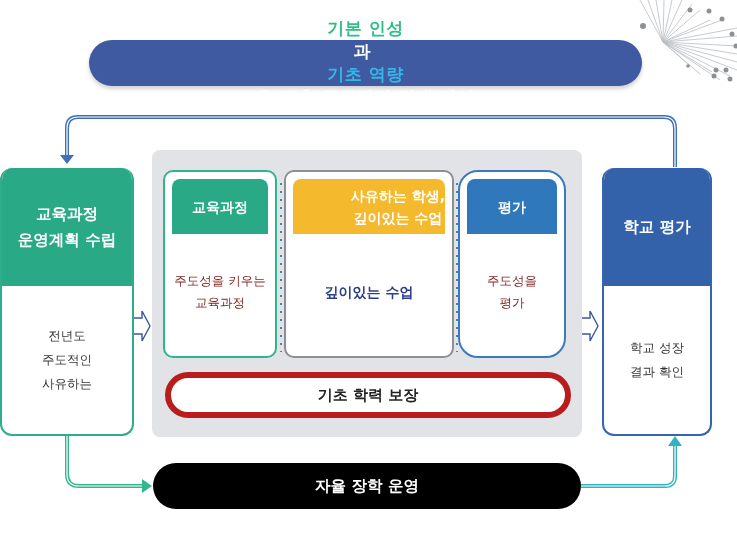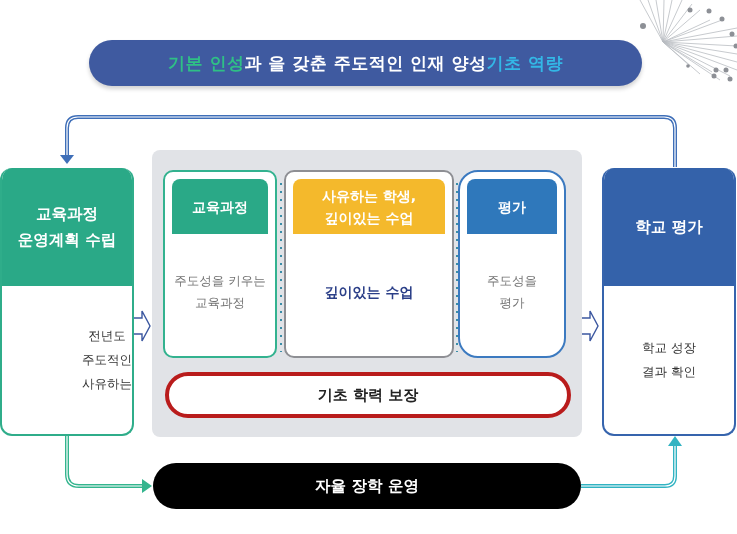--- a/index.html
+++ b/index.html
@@ -1,50 +1,50 @@
 <!DOCTYPE html>
 <html><head>
 <meta charset="utf-8">
 <style>
   html, body { margin:0; padding:0; }
   body { width:737px; height:534px; position:relative; background:#ffffff; overflow:hidden;
          font-family:"DejaVu Sans","Liberation Sans",sans-serif; }
-  .abs { position:absolute; }
+  .abs { position:absolute;flex-direction:column; }
   .banner { left:89px; top:40px; width:553px; height:46px; background:#3f5aa0; border-radius:23px;
             display:flex; align-items:center; justify-content:center; color:#fff; font-weight:bold;
             font-size:17px; letter-spacing:0.5px; box-shadow:0 3px 4px rgba(0,0,0,0.18); }
   .banner span { white-space:pre; }
   .side-card { border-radius:12px; overflow:hidden; background:#fff; box-sizing:border-box; }
   .side-head { display:flex; align-items:center; justify-content:center; text-align:center;
                color:#fff; font-weight:bold; font-size:15.5px; line-height:26px; }
   .side-body { display:flex; align-items:center; justify-content:center; text-align:center;
                color:#333; font-size:12.5px; line-height:24px; box-sizing:border-box; }
   .left-card { left:0; top:168px; width:134px; height:268px; border:2px solid #2fad8a; border-top:none; }
   .left-card .side-head { background:#2aa987; height:118px; }
-  .left-card .side-body { height:148px;justify-content:flex-end; }
-  .right-card { left:602px; top:168px; width:134px; height:268px; border:2px solid #3664ad; border-top:none; }
+  .left-card .side-body { height:148px; }
+  .right-card { left:602px; top:168px; width:110px; height:268px; border:2px solid #3664ad; border-top:none; }
   .right-card .side-head { background:#3462aa; height:118px; }
   .right-card .side-body { height:148px;align-items:center; }
   .gray-panel { left:152px; top:150px; width:430px; height:287px; background:#e1e3e7; border-radius:8px; }
   .inner-card { top:170px; height:188px; background:#fff; border-radius:10px; border:2px solid; box-sizing:border-box; overflow:hidden; }
   .inner-head { margin:7px 7px 0 7px; height:55px; border-radius:8px 8px 0 0; display:flex; align-items:center;
                 justify-content:center; text-align:center; color:#fff; font-weight:bold; font-size:14px; line-height:22px; }
   .inner-body { display:flex; align-items:center; justify-content:center; text-align:center;
-                height:116px; font-size:12.5px; line-height:22px; color:#737373; }
+                height:116px; font-size:12.5px; line-height:22px; color:#7f1d1d; }
   .ic1 { left:163px; width:114px; border-color:#33b28f; }
   .ic1 .inner-head { background:#2aa987; }
   .ic2 { left:284px; width:170px; border-color:#8e8f94; }
-  .ic2 .inner-head { background:#f4b92c; }
+  .ic2 .inner-head { background:#f4b92c;justify-content:flex-end; }
   .ic2 .inner-body { color:#2b3f88; font-size:14px; }
   .ic3 { left:458px; width:108px; border-color:#3c7ac0;border-radius:20px; }
   .ic3 .inner-head { background:#2f78bb; }
   .dots { top:180px; width:2px; height:172px;
           background-image:radial-gradient(circle, #3a8da8 1px, transparent 1.2px);
           background-size:2px 8px; }
-  .basic-pill { left:165px; top:372px; width:406px; height:46px; border:4px solid #b91c1c; border-radius:24px;
+  .basic-pill { left:165px; top:372px; width:406px; height:46px; border:6px solid #b91c1c; border-radius:24px;
                 background:#fff; box-sizing:border-box; display:flex; align-items:center; justify-content:center;
                 font-weight:bold; font-size:15px; color:#222; }
   .auto-pill { left:153px; top:463px; width:428px; height:46px; background:#000000; border-radius:23px;
                display:flex; align-items:center; justify-content:center; color:#fff; font-weight:bold; font-size:15.5px; }
   svg.overlay { position:absolute; left:0; top:0; }
 </style>
 </head>
 <body>
 
 <svg class="overlay" width="737" height="534">
@@ -82,22 +82,22 @@
       <circle cx="716" cy="70" r="2.5"></circle>
       <circle cx="714" cy="76" r="2.5"></circle>
       <circle cx="730" cy="79" r="2.5"></circle>
       <circle cx="688" cy="66" r="1.8"></circle>
     </g>
 </svg>
 
 <div class="abs banner">
   <span style="color:#2fbf86">기본 인성</span>
   <span style="color:#ffffff">과 </span>
+  <span style="color:#33b7e6">기초 역량</span>
   <span style="color:#ffffff">을 갖춘 주도적인 인재 양성</span>
-  <span style="color:#33b7e6">기초 역량</span>
 </div>
 
 <svg class="overlay" width="737" height="534">
 
   <path d="M675 167 V128 Q675 117 664 117 H78 Q67 117 67 128 V157" stroke="#3f6fb8" stroke-width="4" fill="none"></path>
   <path d="M675 167 V128 Q675 117 664 117 H78 Q67 117 67 128 V157" stroke="#ffffff" stroke-width="1.2" fill="none"></path>
   <polygon points="60,155 74,155 67,164" fill="#3f6fb8"></polygon>
 
   <path d="M67 436 V474 Q67 486 79 486 H144" stroke="#34b58e" stroke-width="4" fill="none"></path>
   <path d="M67 436 V474 Q67 486 79 486 H144" stroke="#ffffff" stroke-width="1.2" fill="none"></path>

